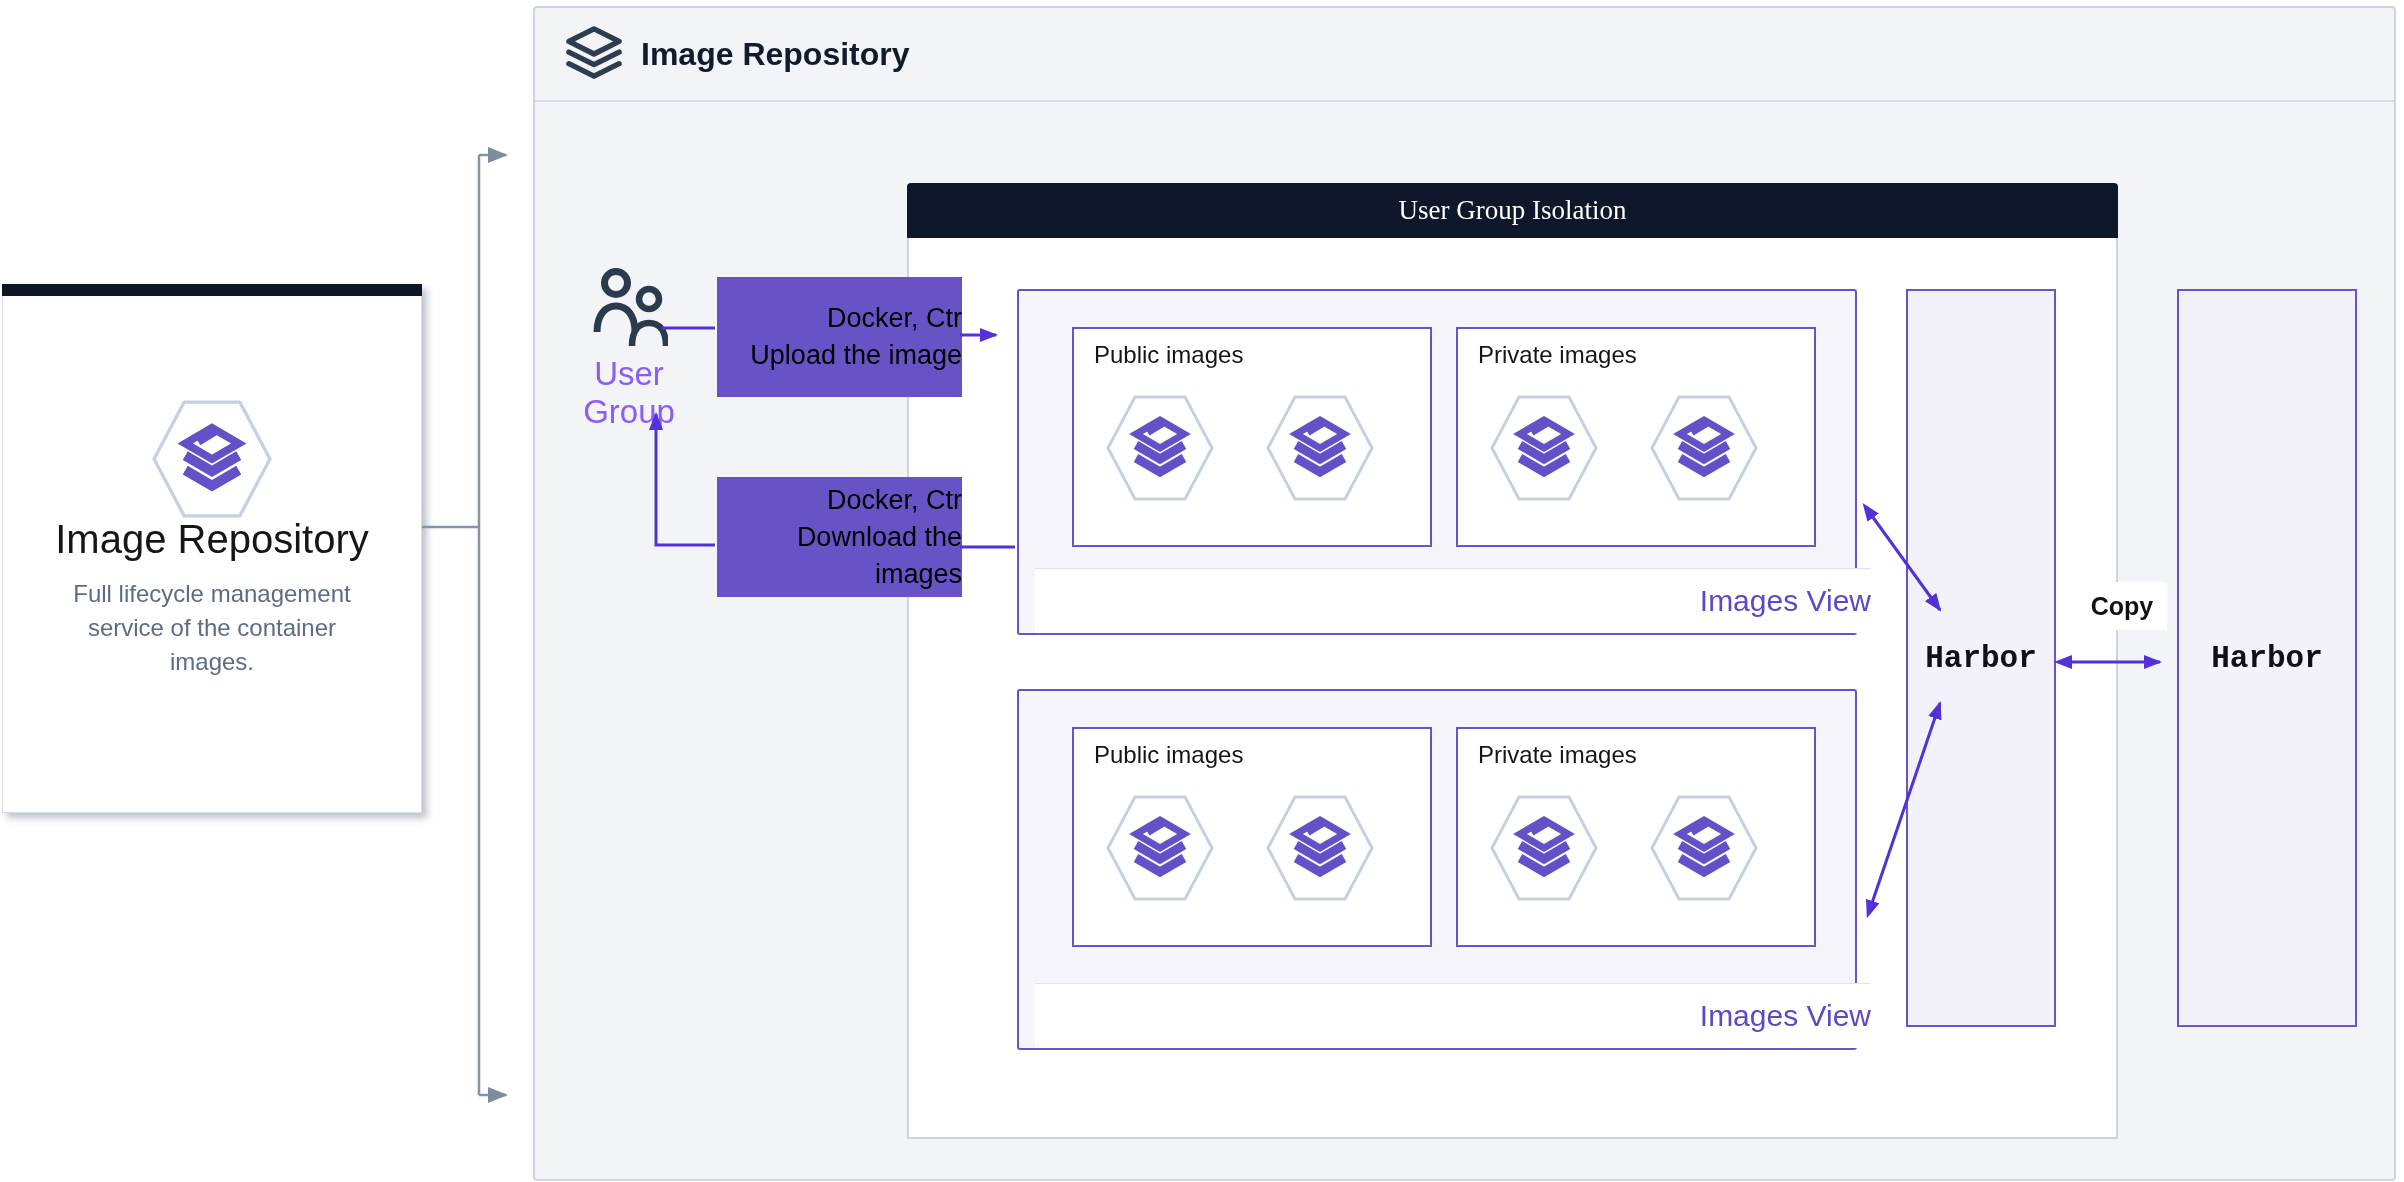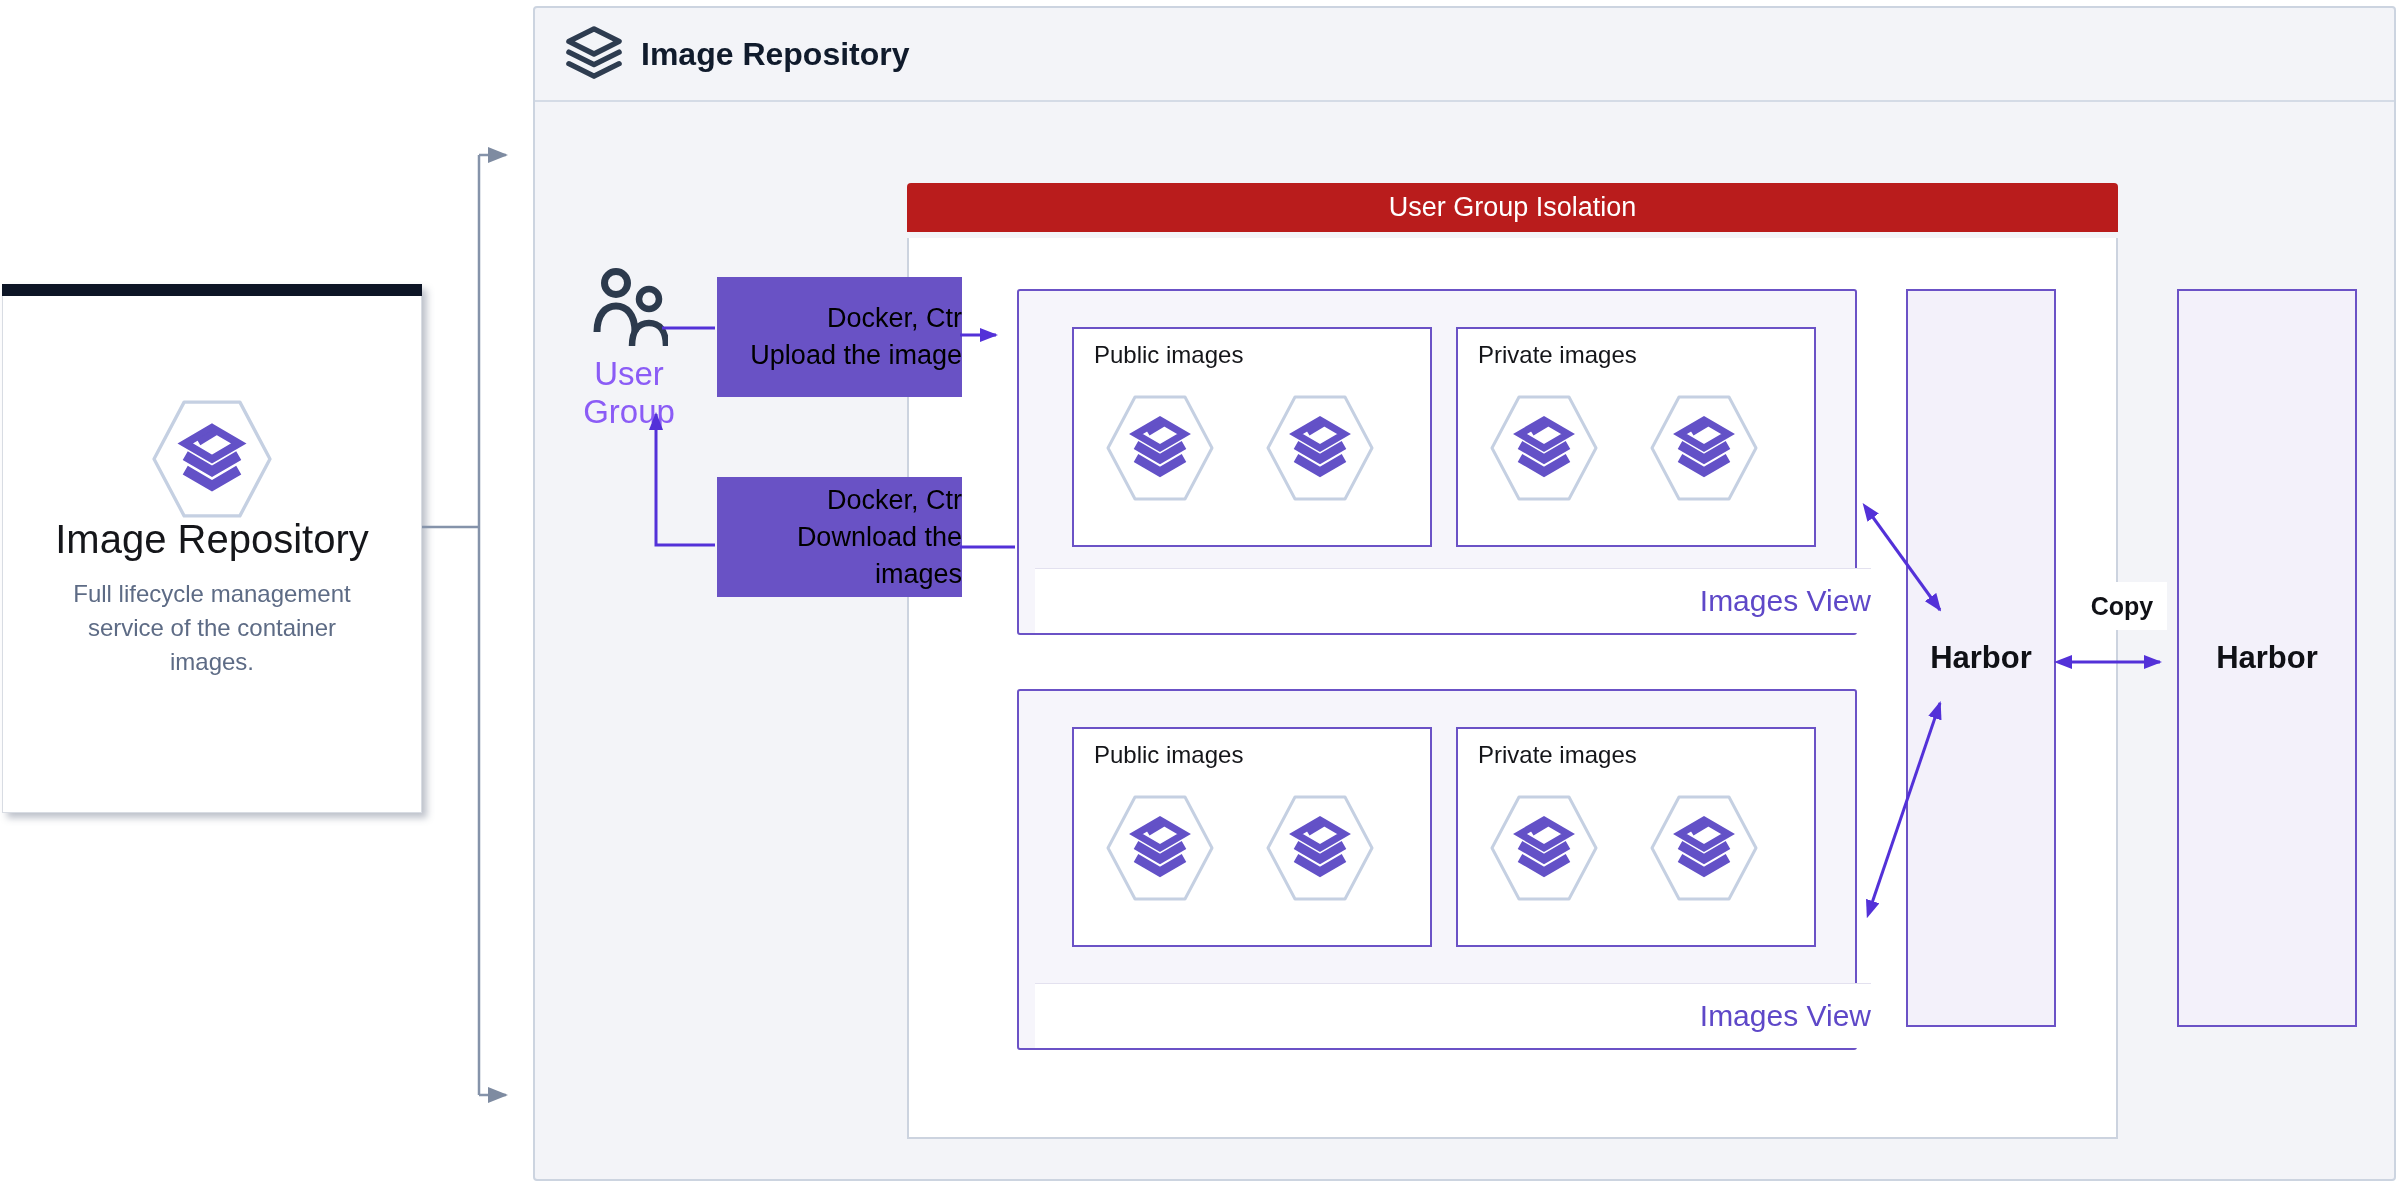--- a/index.html
+++ b/index.html
@@ -15,23 +15,23 @@
   #card-title{left:0;top:232px;width:418px;text-align:center;font-size:40px;color:#15161a;}
   #card-desc{left:49px;top:292px;width:320px;text-align:center;font-size:24px;line-height:34px;color:#5d6b85;}
 
   
   #panel{left:533px;top:6px;width:1863px;height:1175px;background:#f3f4f8;
          border:2px solid #ccd4e0;border-radius:4px;box-sizing:border-box;}
   #panel-header{left:0;top:0;width:100%;height:94px;border-bottom:2px solid #d4dbe6;
                 display:flex;align-items:center;padding-left:28px;box-sizing:border-box;}
   #panel-title{font-size:32px;font-weight:bold;color:#101b2c;margin-left:16px;}
 
-  #iso-bar{left:372px;top:175px;width:1211px;height:49px;background:#b91c1c;
+  #iso-bar{left:372px;top:175px;width:1211px;height:55px;background:#0f172a;
            border-radius:4px 4px 0 0;display:flex;align-items:center;justify-content:center;
-           color:#ffffff;font-size:27px;}
+           color:#ffffff;font-size:27px;font-family:Liberation Serif, serif;}
   #iso-container{left:372px;top:230px;width:1211px;height:901px;background:#ffffff;
                  border:2px solid #ccd3df;border-top:none;box-sizing:border-box;}
 
   #users-icon{left:57px;top:260px;}
   #user-group-label{left:9px;top:347px;width:170px;text-align:center;font-size:33px;color:#8b5cf6;}
 
   .flow-box{width:245px;height:120px;background:#6952c5;color:#000000;font-size:27px;line-height:37px;
             display:flex;flex-direction:column;align-items:flex-end;justify-content:center;text-align:center;}
   #upload-box{left:182px;top:269px;}
   #download-box{left:182px;top:469px;}
@@ -44,21 +44,21 @@
                color:#5e48c8;font-size:30px;}
   .sub-box{position:absolute;width:360px;height:220px;top:36px;background:#ffffff;
            border:2px solid #6b52c6;box-sizing:border-box;}
   .sub-box.public{left:53px;}
   .sub-box.private{left:437px;padding-left:37px;}
   .sub-label{position:absolute;left:20px;top:12px;font-size:24px;color:#141519;}
   .hex1{left:30px;top:58px;}
   .hex2{left:190px;top:58px;}
 
   .harbor-box{background:#f3f1fa;border:2px solid #6b52c6;box-sizing:border-box;height:738px;top:281px;
-              display:flex;align-items:center;justify-content:center;font-size:31px;font-weight:bold;color:#101116;}
+              display:flex;align-items:center;justify-content:center;font-size:31px;font-weight:bold;color:#101116;font-family:Liberation Mono, monospace;}
   #harbor-inner{left:1371px;width:150px;}
   #harbor-outer{left:1642px;width:180px;}
 
   #copy-label{left:1542px;top:574px;width:90px;height:48px;background:#ffffff;
               display:flex;align-items:center;justify-content:center;
               font-size:25px;font-weight:bold;color:#101116;}
 
   #overlay{left:0;top:0;width:2404px;height:1182px;pointer-events:none;z-index:50;}
   #symdefs{position:absolute;width:0;height:0;overflow:hidden;}
 </style>

